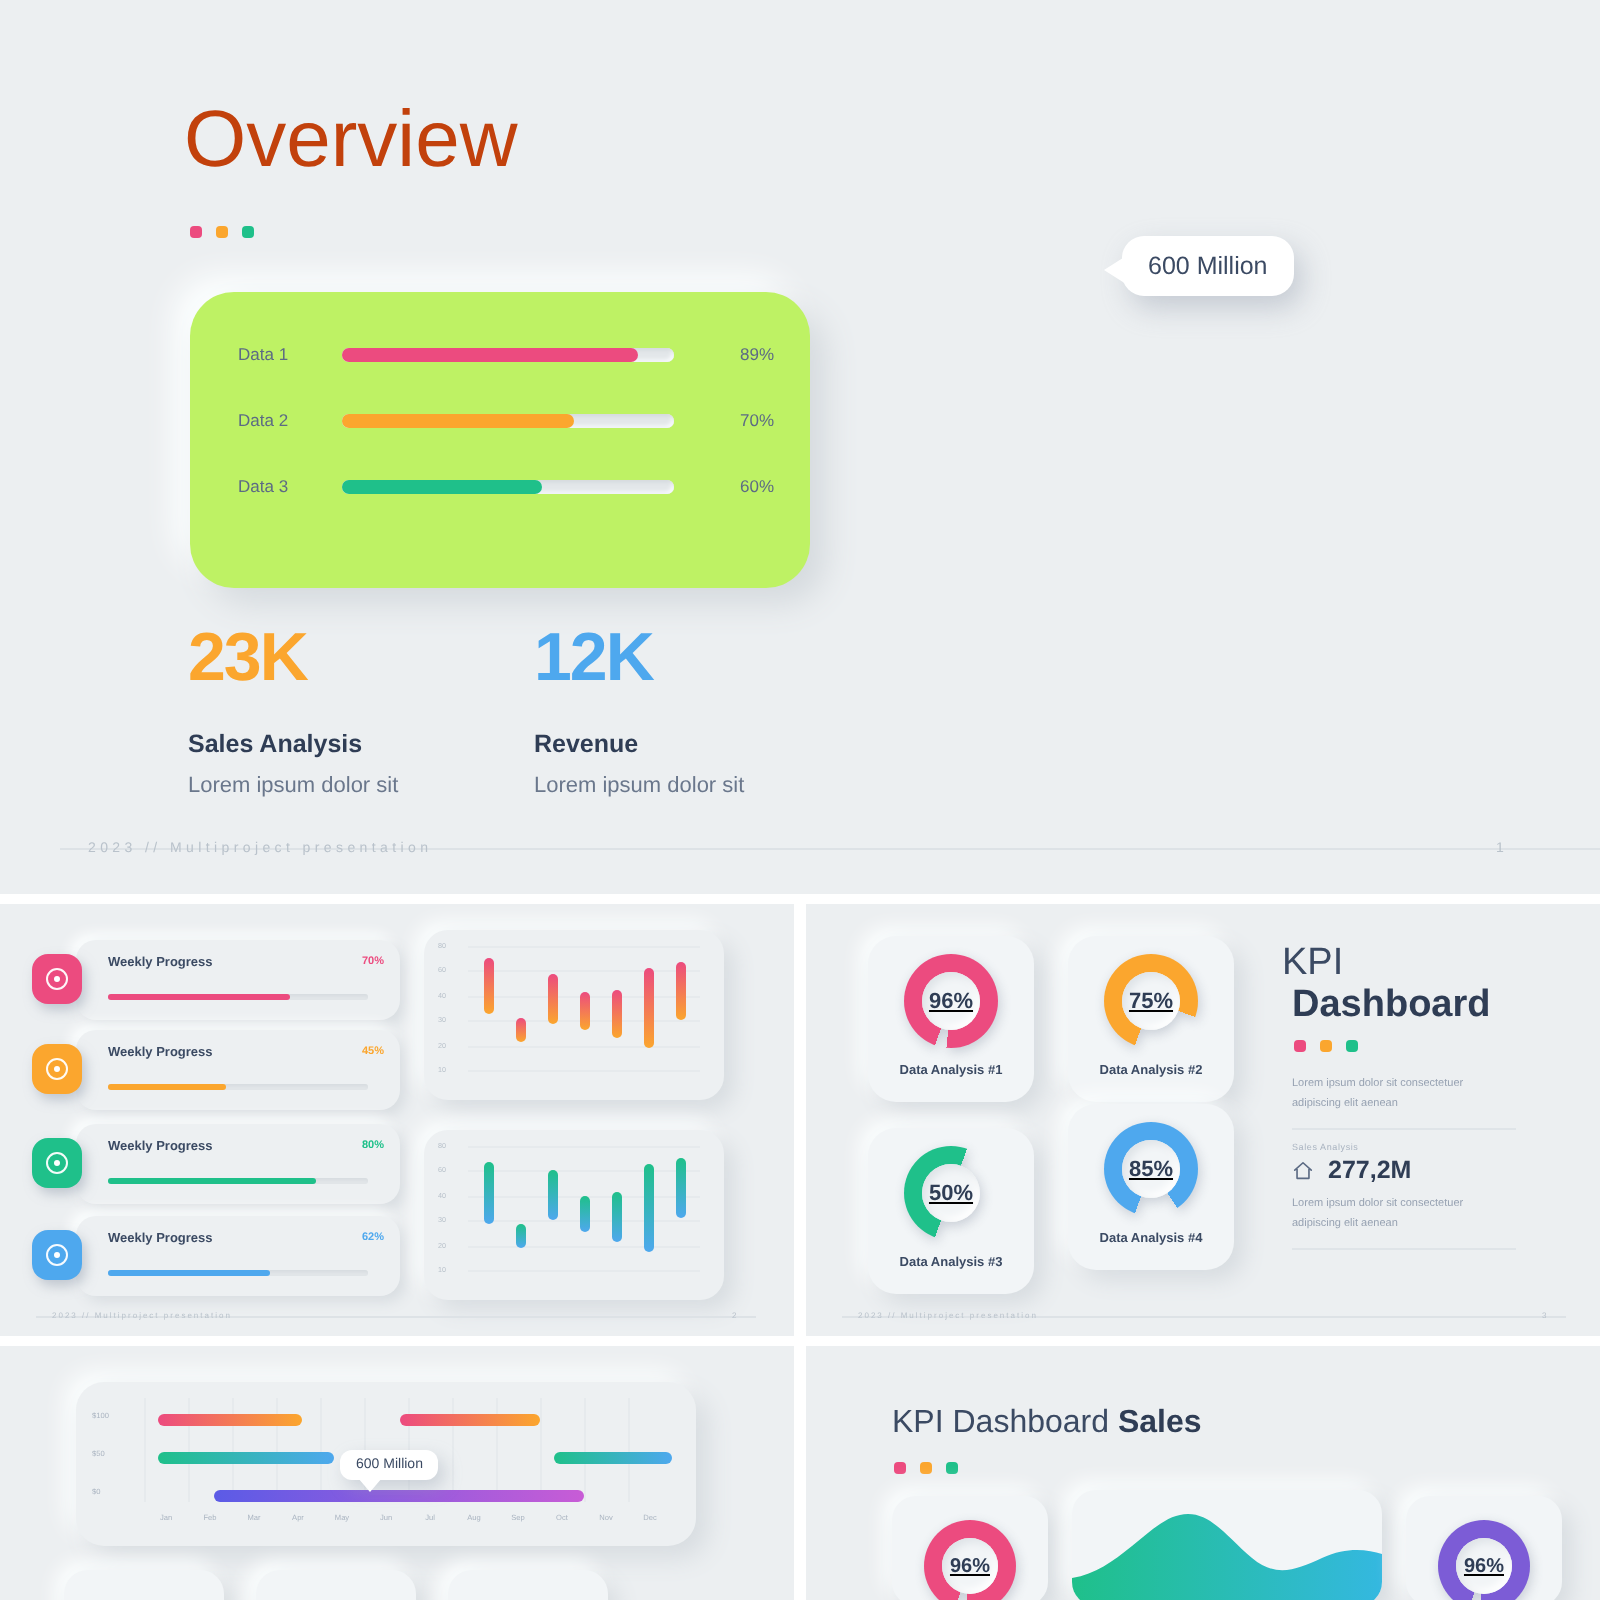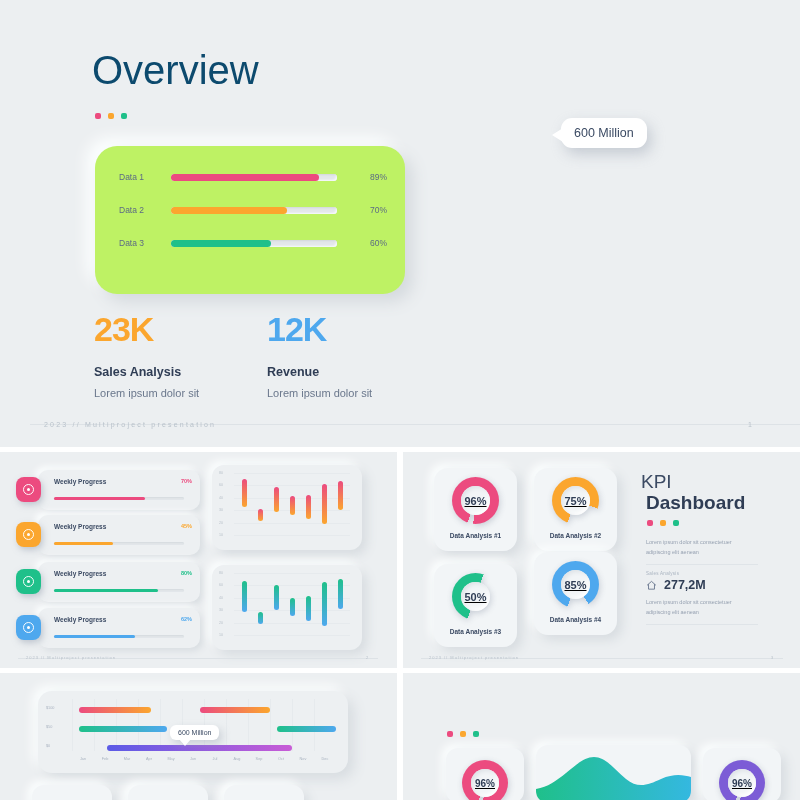--- a/index.html
+++ b/index.html
@@ -11,21 +11,21 @@
   }
   .deck { width: 800px; height: 800px; position: relative; background:#fff; }
 
   
   .slide { background: #eceff1; position: absolute; overflow: hidden; }
 
   
   #slide1 { left:0; top:0; width:800px; height:447px; }
   .s1-title {
     position:absolute; left:92px; top:48px;
-    font-size:40px; font-weight:400; color:#0c4a6e; letter-spacing:0px;
+    font-size:40px; font-weight:400; color:#c2410c; letter-spacing:0px;
   }
   .dots { position:absolute; display:flex; gap:7px; }
   .dots span { width:6px; height:6px; border-radius:2px; display:block; }
   #s1-dots { left:95px; top:113px; }
 
   .s1-card {
     position:absolute; left:95px; top:146px; width:310px; height:148px;
     background:#bef264; border-radius:22px;
     box-shadow: 8px 8px 16px #d5dade, -8px -8px 16px #fdffff;
   }
@@ -396,20 +396,21 @@
         <div class="gbar" style="left: 69.2px; width: 184.8px; top: 54px; background: linear-gradient(90deg, rgb(91, 91, 230), rgb(200, 92, 214));"></div>
       </div>
     <div class="gtip" id="gtip" style="left: 170px; top: 52px;">600 Million</div>
 
     <div class="minicard" style="left:32px; top:112px; width:80px; height:40px;"></div>
     <div class="minicard" style="left:128px; top:112px; width:80px; height:40px;"></div>
     <div class="minicard" style="left:224px; top:112px; width:80px; height:40px;"></div>
   </div>
 
   <div class="slide" id="slide5">
+    <div class="sales-title" style="left:43px; top:30px;"><span>KPI Dashboard </span><b>Sales</b></div>
     <div class="dots" style="left:44px; top:58px;">
       <span style="background:#EC4B7F"></span>
         <span style="background:#FBA62E"></span>
         <span style="background:#1FC08A"></span>
     </div>
 
     <div class="minicard" style="left:43px; top:75px; width:78px; height:55px;">
       <div class="donut" id="dn4" style="left: 16px; top: 12px; width: 46px; height: 46px; background: conic-gradient(from 200deg, rgb(236, 75, 127) 0deg, rgb(236, 75, 127) 345.6deg, rgba(0, 0, 0, 0) 345.6deg, rgba(0, 0, 0, 0) 360deg); filter: drop-shadow(rgba(150, 160, 175, 0.45) 1px 2px 3px);">
         <div class="hole" style="left:9px; top:9px; width:28px; height:28px;">
           <span style="font-size:10px">96%</span>

